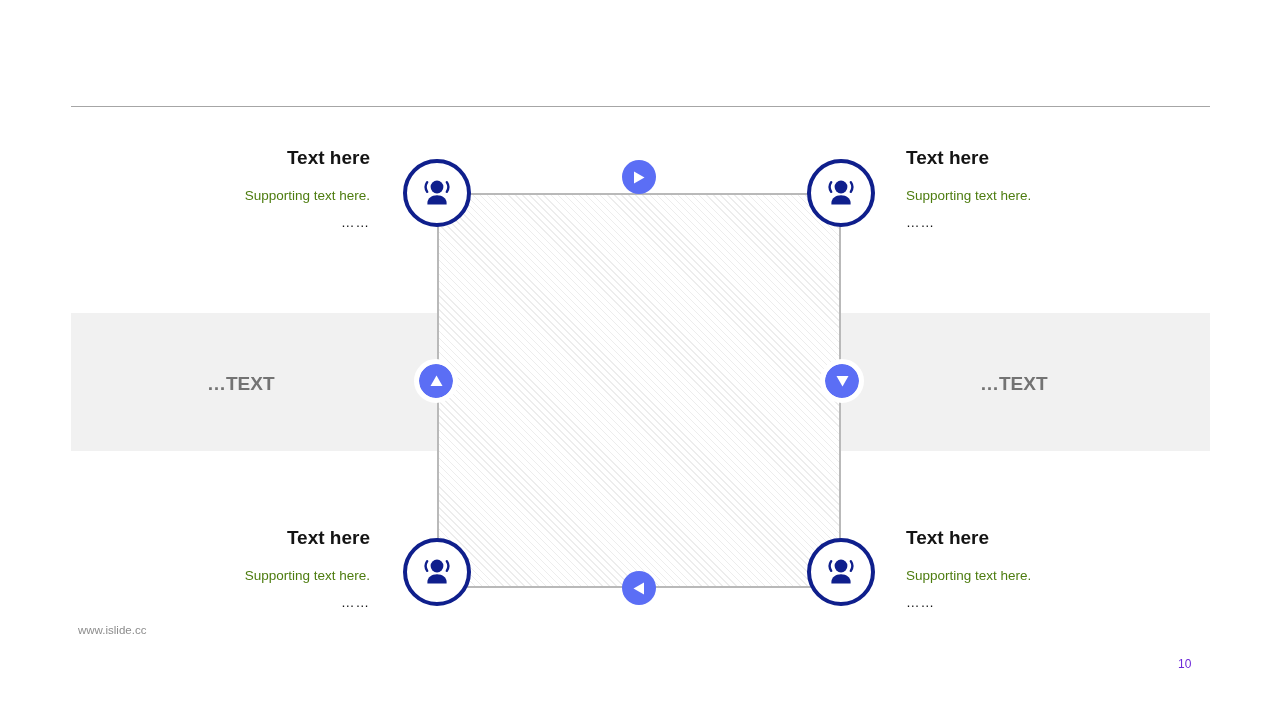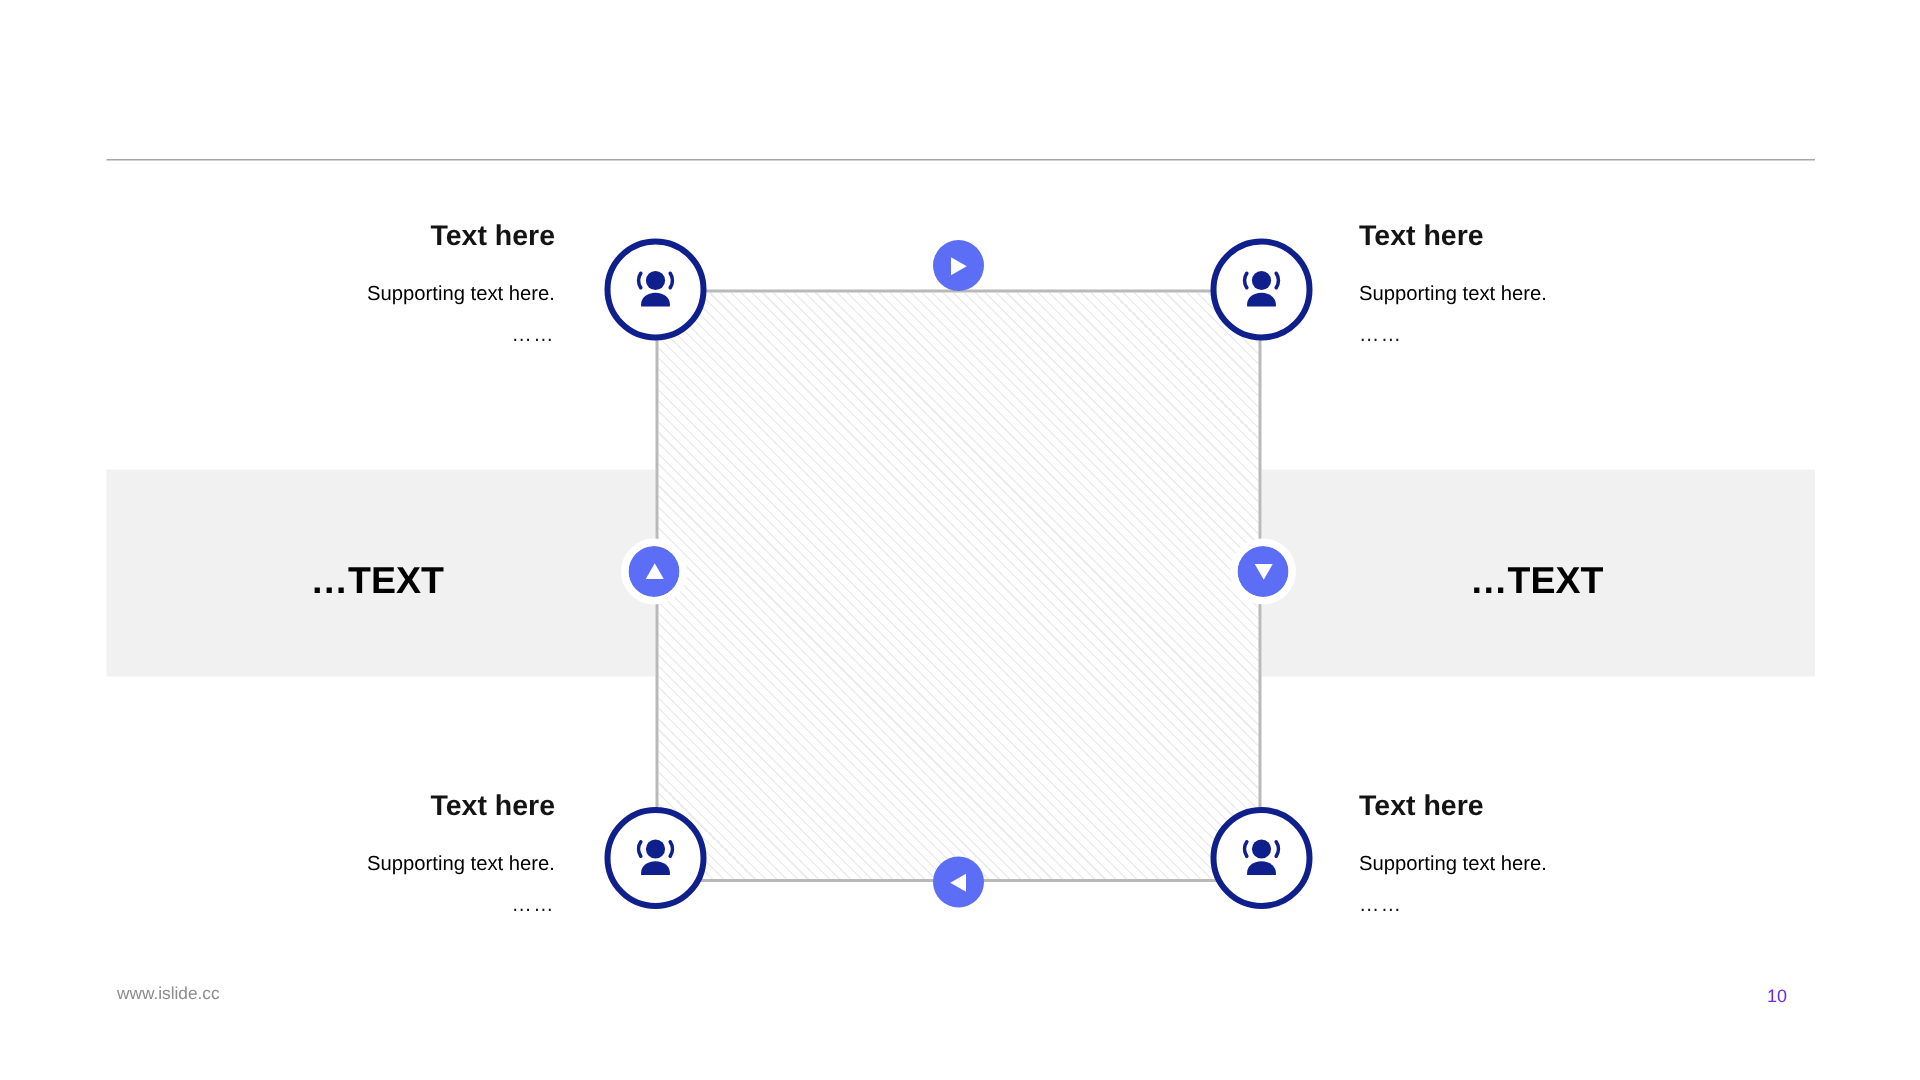--- a/index.html
+++ b/index.html
@@ -110,21 +110,21 @@
   }
   .text-block .title {
     font-size: 19px;
     font-weight: bold;
     color: #141414;
     line-height: 1.1;
     white-space: nowrap;
   }
   .text-block .support {
     font-size: 13.5px;
-    color: #000000;
+    color: #4d7c0f;
     margin-top: 19px;
     line-height: 1.2;
     white-space: nowrap;
   }
   .text-block .dots {
     font-size: 13.5px;
     color: #141414;
     margin-top: 11px;
     letter-spacing: 1px;
     line-height: 1.2;
@@ -133,34 +133,34 @@
   .text-right { text-align: left; }
 
   .tb-tl { left: 70px;  top: 148px; }
   .tb-tr { left: 906px; top: 148px; }
   .tb-bl { left: 70px;  top: 528px; }
   .tb-br { left: 906px; top: 528px; }
 
   
   .band-label {
     position: absolute;
-    font-size: 25px;
+    font-size: 19px;
     font-weight: bold;
-    color: #000000;
+    color: #737373;
     letter-spacing: 0px;
     white-space: nowrap;
   }
   .band-label-left  { left: 207px;  top: 373px; }
   .band-label-right { left: 980px;  top: 373px; }
 
   
   .footer-url {
     position: absolute;
     left: 78px;
-    top: 657px;
+    top: 624px;
     font-size: 11.5px;
     color: #8c8c8c;
   }
   .footer-page {
     position: absolute;
     left: 1178px;
     top: 657px;
     font-size: 12px;
     color: #6d28d9;
   }

